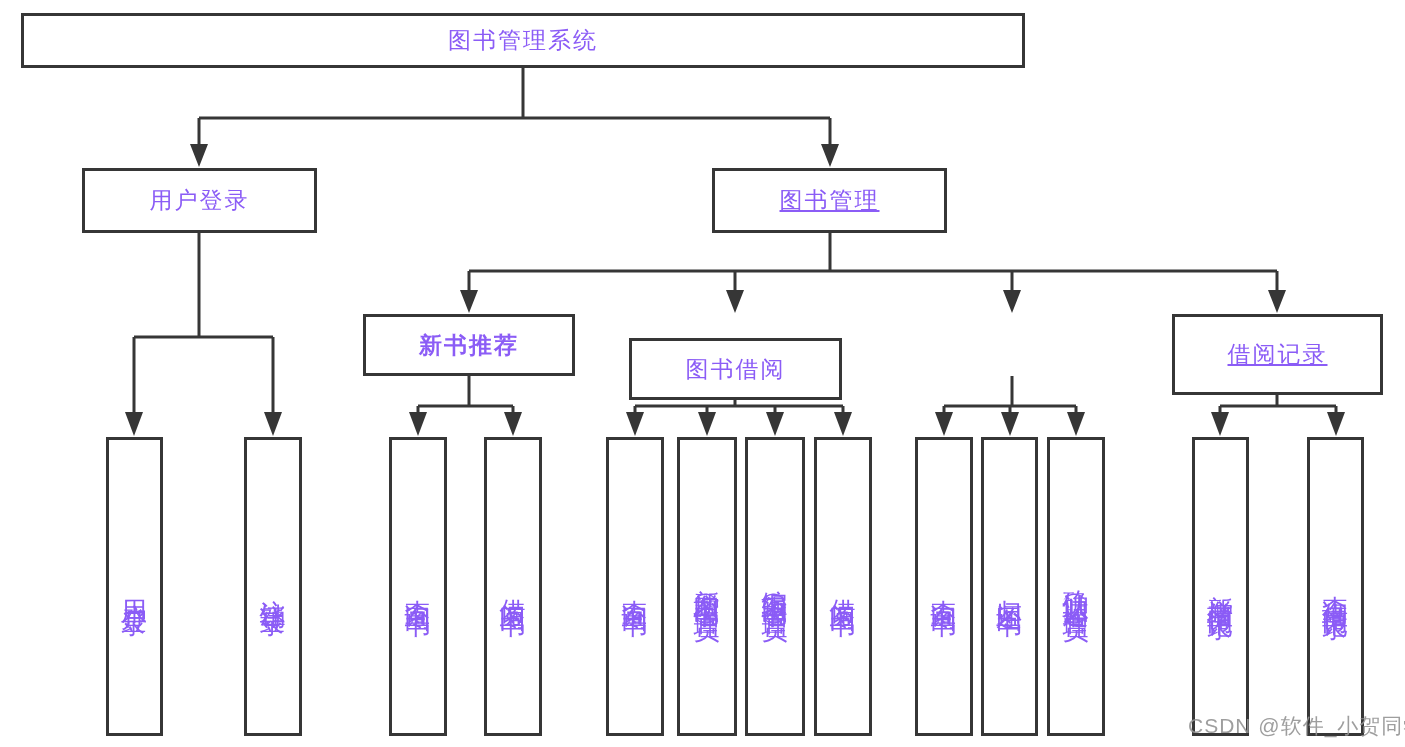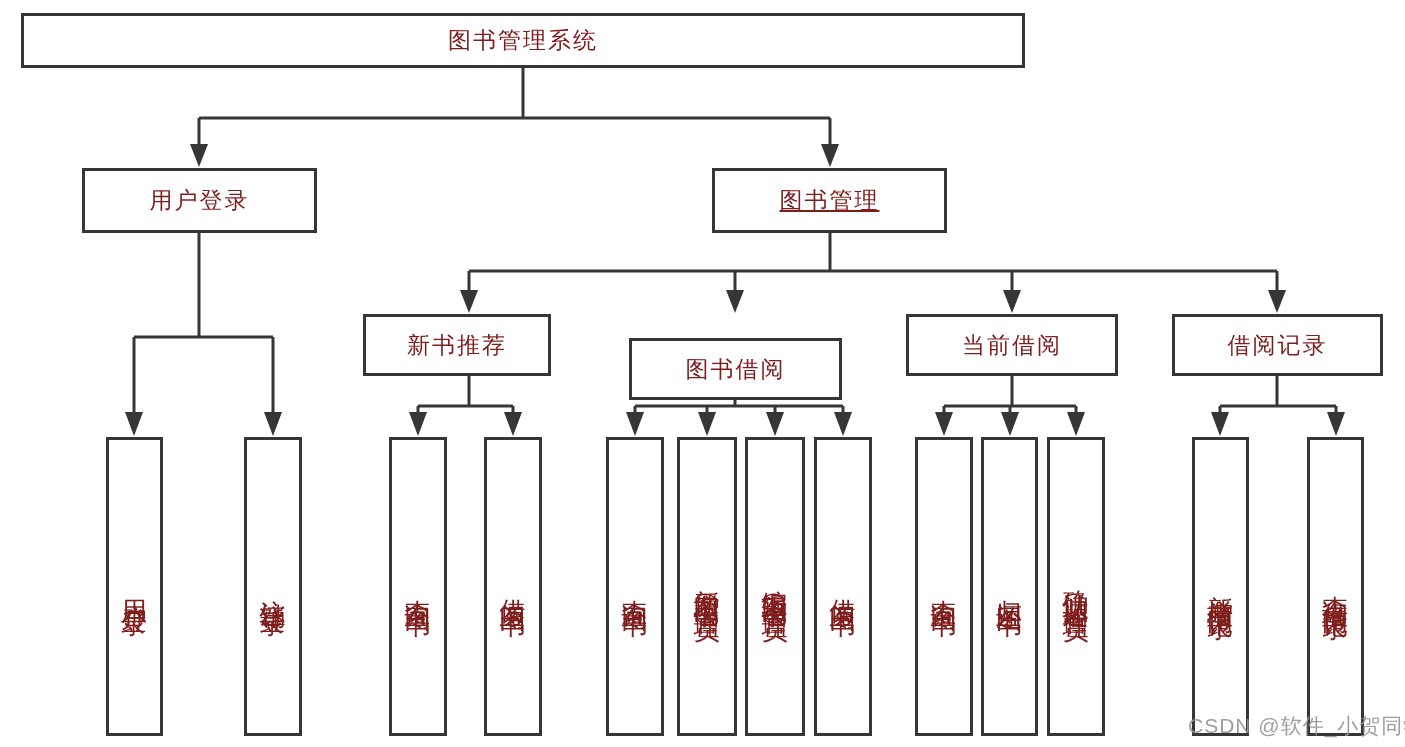--- a/index.html
+++ b/index.html
@@ -17,21 +17,21 @@
     width: 1405px; height: 747px;
   }
   .box {
     position: absolute;
     box-sizing: border-box;
     background: #ffffff;
     border: 3px solid #363636;
     display: flex;
     align-items: center;
     justify-content: center;
-    color: #7f1d1d;
+    color: #8b5cf6;
   }
   .hbox {
     font-size: 23px;
     letter-spacing: 2px;
     white-space: nowrap;
   }
   .vbox { font-size: 26px; }
   .vtext {
     writing-mode: vertical-rl;
     text-orientation: mixed;
@@ -83,24 +83,23 @@
       <path fill="none" d="M1277 376 V406 M1220 406 H1336 M1220 406 V414 M1336 406 V414"></path>
       <path stroke="none" d="M1211 412 H1229 L1220 436 Z M1327 412 H1345 L1336 436 Z"></path>
     </g>
   </svg>
 
   <div class="box hbox" style="left:21px; top:13px; width:1004px; height:55px;">图书管理系统</div>
 
   <div class="box hbox" style="left:82px; top:168px; width:235px; height:65px;">用户登录</div>
   <div class="box hbox" style="left:712px; top:168px; width:235px; height:65px;text-decoration:underline;">图书管理</div>
 
-  <div class="box hbox" style="left:363px; top:314px; width:188px; height:62px;">新书推荐</div>
+  <div class="box hbox" style="left:363px; top:314px; width:212px; height:62px;font-weight:bold;">新书推荐</div>
   <div class="box hbox" style="left:629px; top:314px; width:213px; height:62px;margin-top:24px;">图书借阅</div>
-  <div class="box hbox" style="left:906px; top:314px; width:212px; height:62px;">当前借阅</div>
-  <div class="box hbox" style="left:1172px; top:314px; width:211px; height:62px;">借阅记录</div>
+  <div class="box hbox" style="left:1172px; top:314px; width:211px; height:81px;text-decoration:underline;">借阅记录</div>
 
   <div class="box vbox" style="left:106px; top:437px; width:57px; height:299px;">
     <span class="vtext">用户登录</span>
   </div>
   <div class="box vbox" style="left:244px; top:437px; width:58px; height:299px;">
     <span class="vtext">注销登录</span>
   </div>
 
   <div class="box vbox" style="left:389px; top:437px; width:58px; height:299px;">
     <span class="vtext">查询图书</span>

